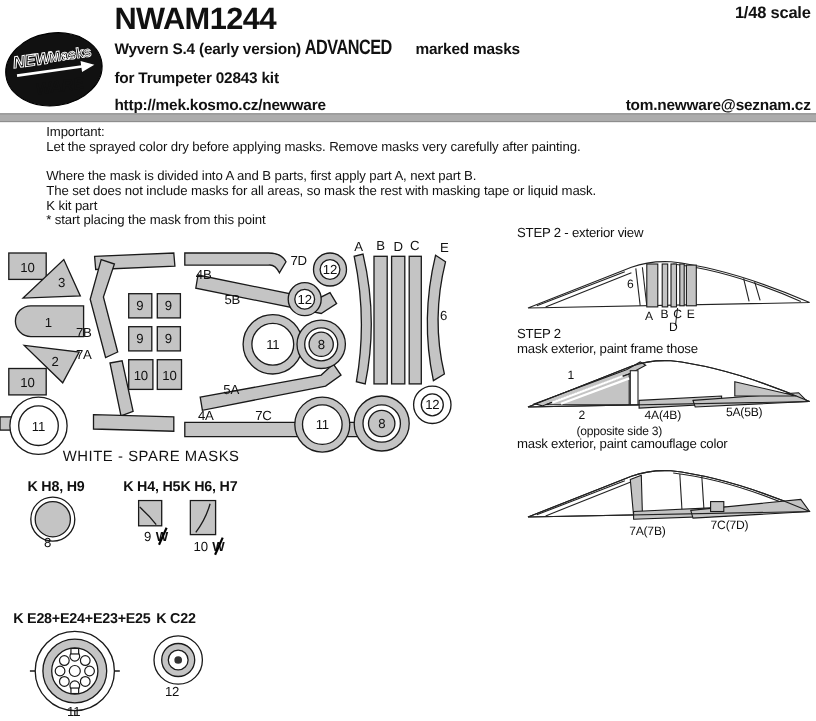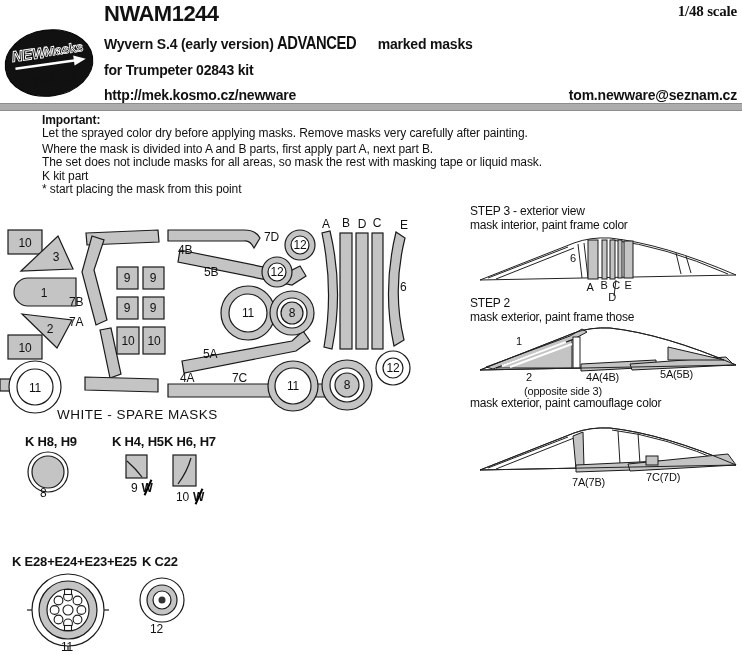--- a/index.html
+++ b/index.html
@@ -1,25 +1,25 @@
 <!DOCTYPE html>
 <html><head>
 <meta charset="utf-8">
 <style>
   html,body{margin:0;padding:0;background:#fff;}
   .page{position:relative;width:742px;height:655px;background:#fff;overflow:hidden;
         font-family:"Liberation Sans",sans-serif;color:#111;letter-spacing:-0.2px;}
   .abs{position:absolute;}
-  .code{font-size:22px;font-weight:bold;letter-spacing:-0.5px;}
-  .scale{font-size:15px;font-weight:bold;font-family:Liberation Serif, serif;}
+  .code{font-size:28px;font-weight:bold;letter-spacing:-0.5px;}
+  .scale{font-size:15px;font-weight:bold;}
   .hl{font-size:14px;font-weight:bold;white-space:nowrap;}
   .adv{font-size:18px;font-weight:bold;display:inline-block;transform:scale(0.82,1.05);transform-origin:left bottom;letter-spacing:-0.5px;}
   .divider{left:0;top:103px;width:742px;height:6px;background:#acacac;border-top:1px solid #8d8d8d;border-bottom:1px solid #8d8d8d;}
   .instr{font-size:12px;line-height:13.4px;letter-spacing:-0.1px;white-space:nowrap;}
-  .instr .t{font-weight:bold;}
+  .instr .t{font-weight:normal;}
   .nowet{position:relative;display:inline-block;font-weight:bold;margin-left:4px;}
   .nowet::before{content:"";position:absolute;left:46%;top:-2px;bottom:-1px;border-left:2px solid #000;transform:rotate(24deg);}
   .klabel{font-size:13px;white-space:nowrap;font-weight:bold;}
   .plabel{font-size:12px;}
   svg text{font-family:"Liberation Sans",sans-serif;fill:#111;}
   .steptitle{font-size:12px;line-height:13.5px;white-space:nowrap;}
 </style>
 </head>
 <body>
 
@@ -43,21 +43,21 @@
 
   <div class="abs hl" style="left:104px;top:62px">for Trumpeter 02843 kit</div>
   <div class="abs hl" style="left:104px;top:87px">http://mek.kosmo.cz/newware</div>
   <div class="abs hl" style="right:5px;top:87px">tom.newware@seznam.cz</div>
 
   <div class="abs divider"></div>
 
   <div class="abs instr" style="left:42px;top:114px">
     <div class="t">Important:</div>
     <div>Let the sprayed color dry before applying masks. Remove masks very carefully after painting.</div>
-    <div style="margin-top:2px">Where the mask is divided into A and B parts, first apply part A, next part B.</div>
+    <div style="margin-top:13px">Where the mask is divided into A and B parts, first apply part A, next part B.</div>
     <div>The set does not include masks for all areas, so mask the rest with masking tape or liquid mask.</div>
     <div>K kit part</div>
     <div>* start placing the mask from this point</div>
   </div>
 
   <svg class="abs" style="left:0;top:218px" width="470" height="207" viewBox="0 0 470 207">
     <g fill="#c4c4c4" stroke="#1a1a1a" stroke-width="1.2">
       <rect x="8" y="12" width="34" height="24"></rect>
       <polygon points="21,53 58,18 73,51"></polygon>
       <path d="M28,60 H76 V88 H28 A14,14 0 0 1 28,60 Z"></path>
@@ -138,22 +138,21 @@
       <text x="346" y="9" text-anchor="middle">B</text>
       <text x="362" y="10" text-anchor="middle">D</text>
       <text x="377" y="9" text-anchor="middle">C</text>
       <text x="404" y="11" text-anchor="middle">E</text>
       <text x="400" y="73">6</text>
       <text x="57" y="201" font-size="13.5" letter-spacing="0.5">WHITE - SPARE MASKS</text>
     </g>
   </svg>
 
   <div class="abs steptitle" style="left:470px;top:205px">
-    <div>STEP 3 - exterior view</div>
-    <div>mask interior, paint frame color</div>
+    <div>STEP 2 - exterior view</div>
   </div>
   <svg class="abs" style="left:478px;top:234px" width="262" height="70" viewBox="0 0 262 70">
     <path d="M2,46 L96,9 Q112,3 132,4 Q186,10 258,41 L2,46 Z" fill="#fff" stroke="#222" stroke-width="1"></path>
     <g stroke="#222" stroke-width="1" fill="none">
       <path d="M10,44 L90,13"></path>
       <path d="M18,45 L96,14"></path>
       <path d="M100,10 L104,44"></path>
       <path d="M106,9 L110,44"></path>
       <path d="M134,6 Q186,12 250,40"></path>
       <path d="M198,19 L203,40"></path>

